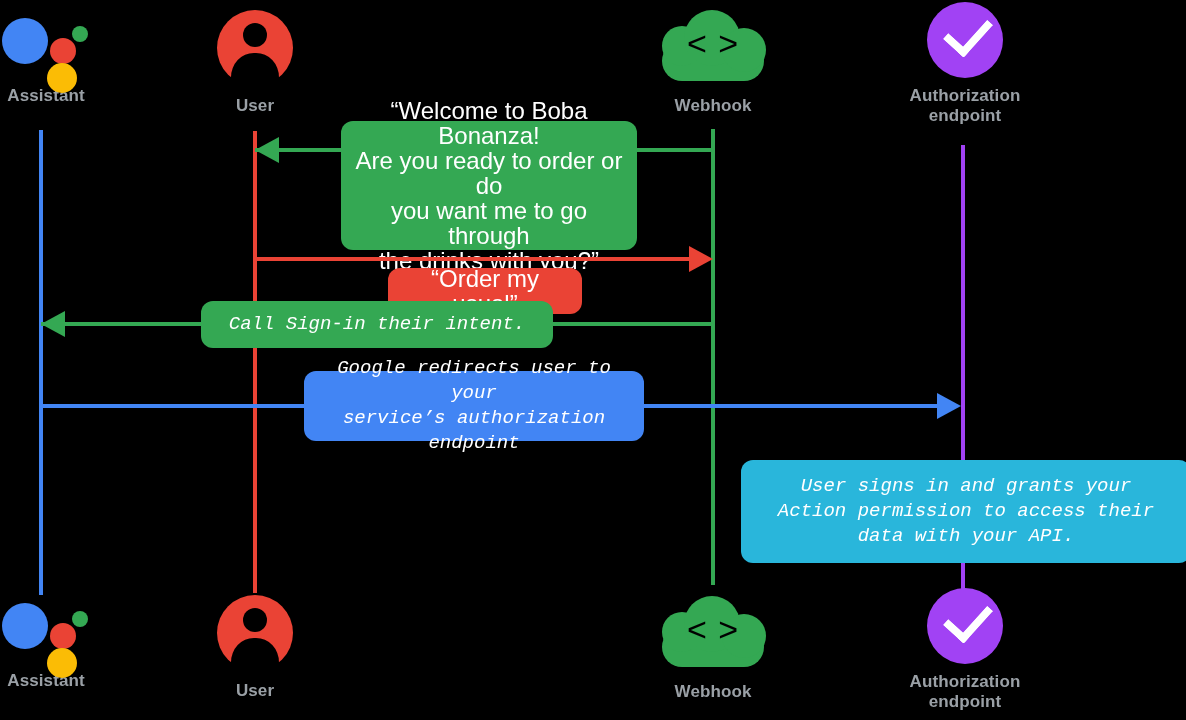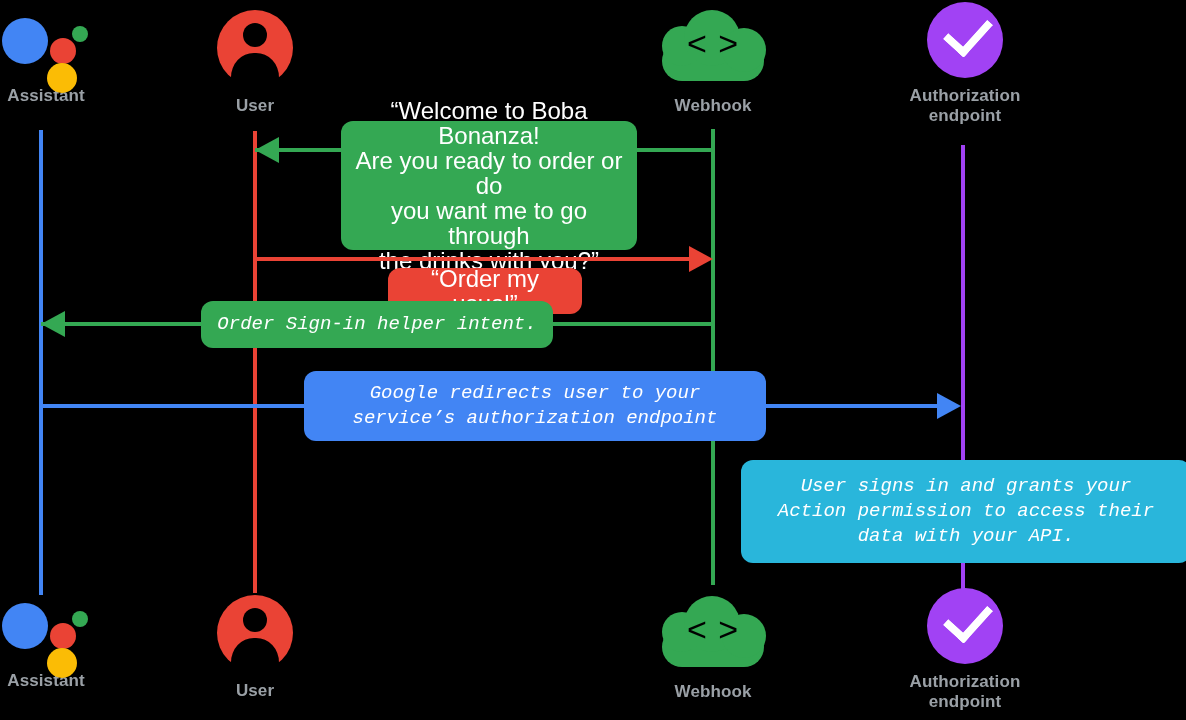--- a/index.html
+++ b/index.html
@@ -165,26 +165,26 @@
 
   <div class="msgline" style="left:255px; top:257px; width:440px; background:#EA4335;"></div>
   <div class="arrow" style="left:689px; top:246px; border-left:24px solid #EA4335;"></div>
   <div class="bubble sans" style="left:388px; top:236px; width:194px; height:46px; background:#EA4335; padding:8px 12px;">
     <span>“Order my usual”</span>
   </div>
 
   <div class="msgline" style="left:41px; top:322px; width:672px; background:#34A853;"></div>
   <div class="arrow" style="left:41px; top:311px; border-right:24px solid #34A853;"></div>
   <div class="bubble mono" style="left:201px; top:301px; width:352px; height:47px; background:#34A853; padding:0 12px;">
-    <span>Order Sign-in helper intent.</span>
+    <span>Call Sign-in their intent.</span>
   </div>
 
   <div class="msgline" style="left:41px; top:404px; width:900px; background:#4285F4;"></div>
   <div class="arrow" style="left:937px; top:393px; border-left:24px solid #4285F4;"></div>
-  <div class="bubble mono" style="left:304px; top:371px; width:462px; height:70px; background:#4285F4; padding:15px 10px;">
+  <div class="bubble mono" style="left:304px; top:371px; width:340px; height:70px; background:#4285F4; padding:15px 10px;">
     <span>Google redirects user to your
 service’s authorization endpoint</span>
   </div>
 
   <div class="bubble mono" style="left:741px; top:460px; width:450px; height:103px; background:#29B6DB; padding:0 14px; border-radius:12px;">
     <span>User signs in and grants your
 Action permission to access their
 data with your API.</span>
   </div>
 

